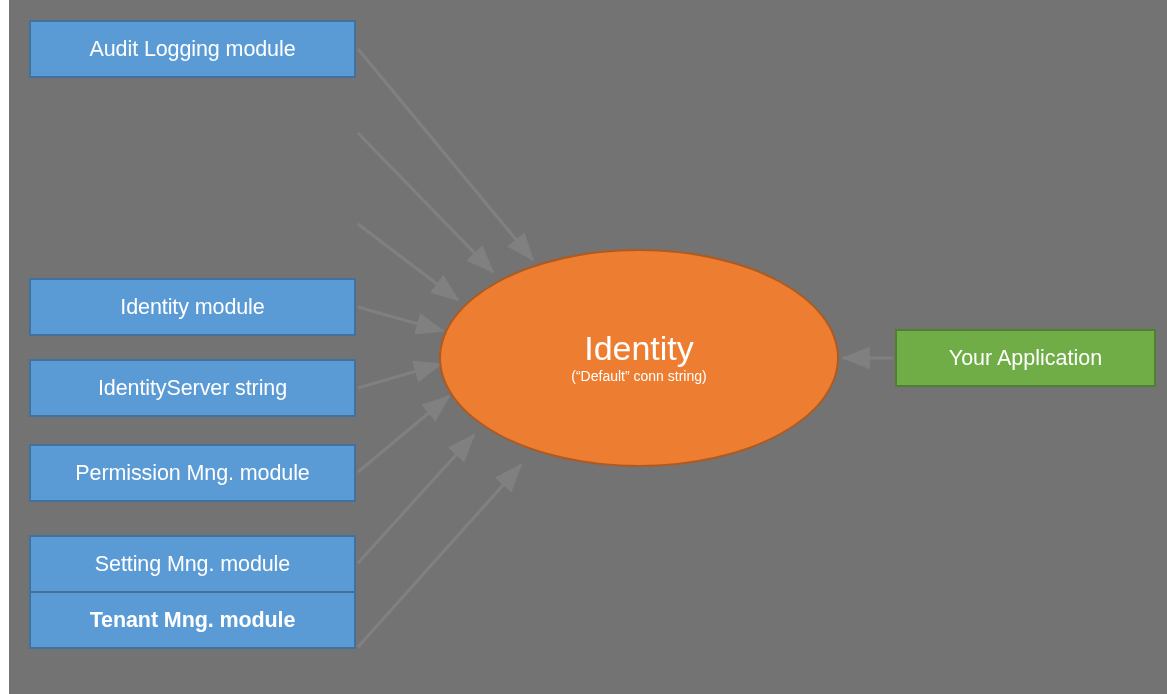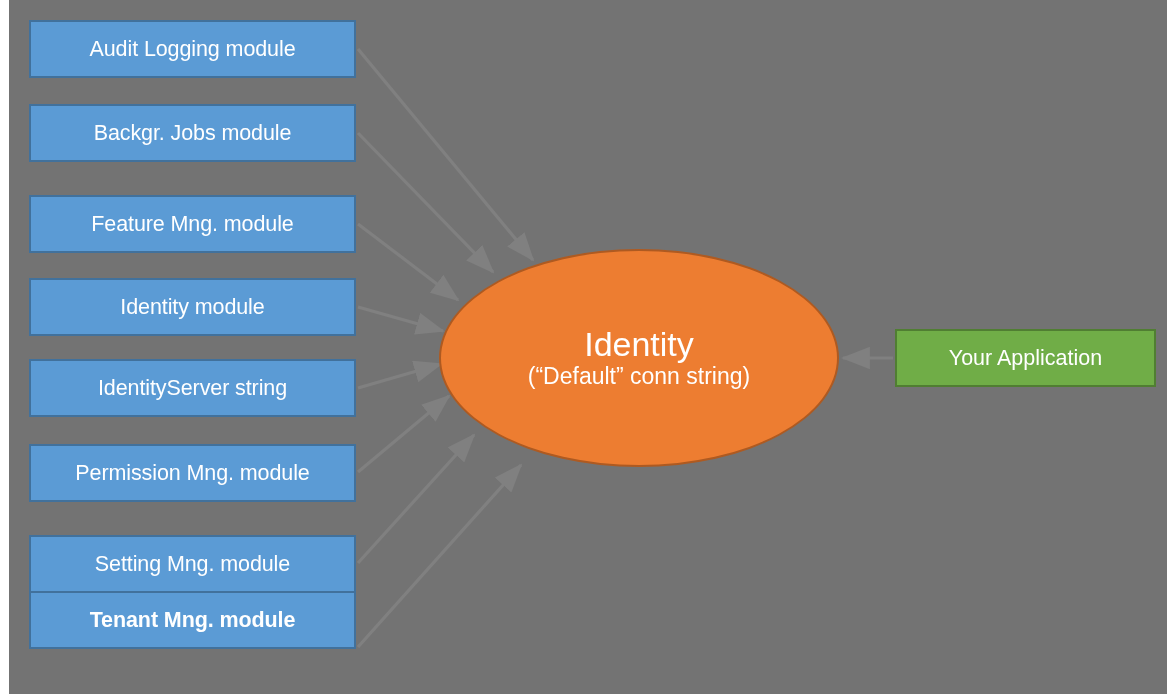--- a/index.html
+++ b/index.html
@@ -59,21 +59,21 @@
     justify-content: center;
     color: #ffffff;
     text-align: center;
   }
   .db-title {
     font-size: 34px;
     line-height: 1.05;
     margin-bottom: 2px;
   }
   .db-sub {
-    font-size: 23px;
+    font-size: 14px;
     line-height: 1.1;
   }
   .app-box {
     position: absolute;
     left: 886px;
     top: 329px;
     width: 261px;
     height: 58px;
     background: #70AD47;
     border: 2px solid #507E32;
@@ -115,27 +115,21 @@
 
     <line x1="349" y1="647" x2="512" y2="465" stroke="#808080" stroke-width="3.2" marker-end="url(#arrowhead)"></line>
 
     <line x1="884" y1="358" x2="834" y2="358" stroke="#808080" stroke-width="3.2" marker-end="url(#arrowhead)"></line>
   </svg>
 
   <div class="module-box" style="top:20px;">
     <span>Audit Logging module</span>
   </div>
 
-  <div class="module-box" style="top:104px;">
-    <span>Backgr. Jobs module</span>
-  </div>
 
-  <div class="module-box" style="top:195px;">
-    <span>Feature Mng. module</span>
-  </div>
 
   <div class="module-box" style="top:278px;">
     <span>Identity module</span>
   </div>
 
   <div class="module-box" style="top:359px;">
     <span>IdentityServer string</span>
   </div>
 
   <div class="module-box" style="top:444px;">

